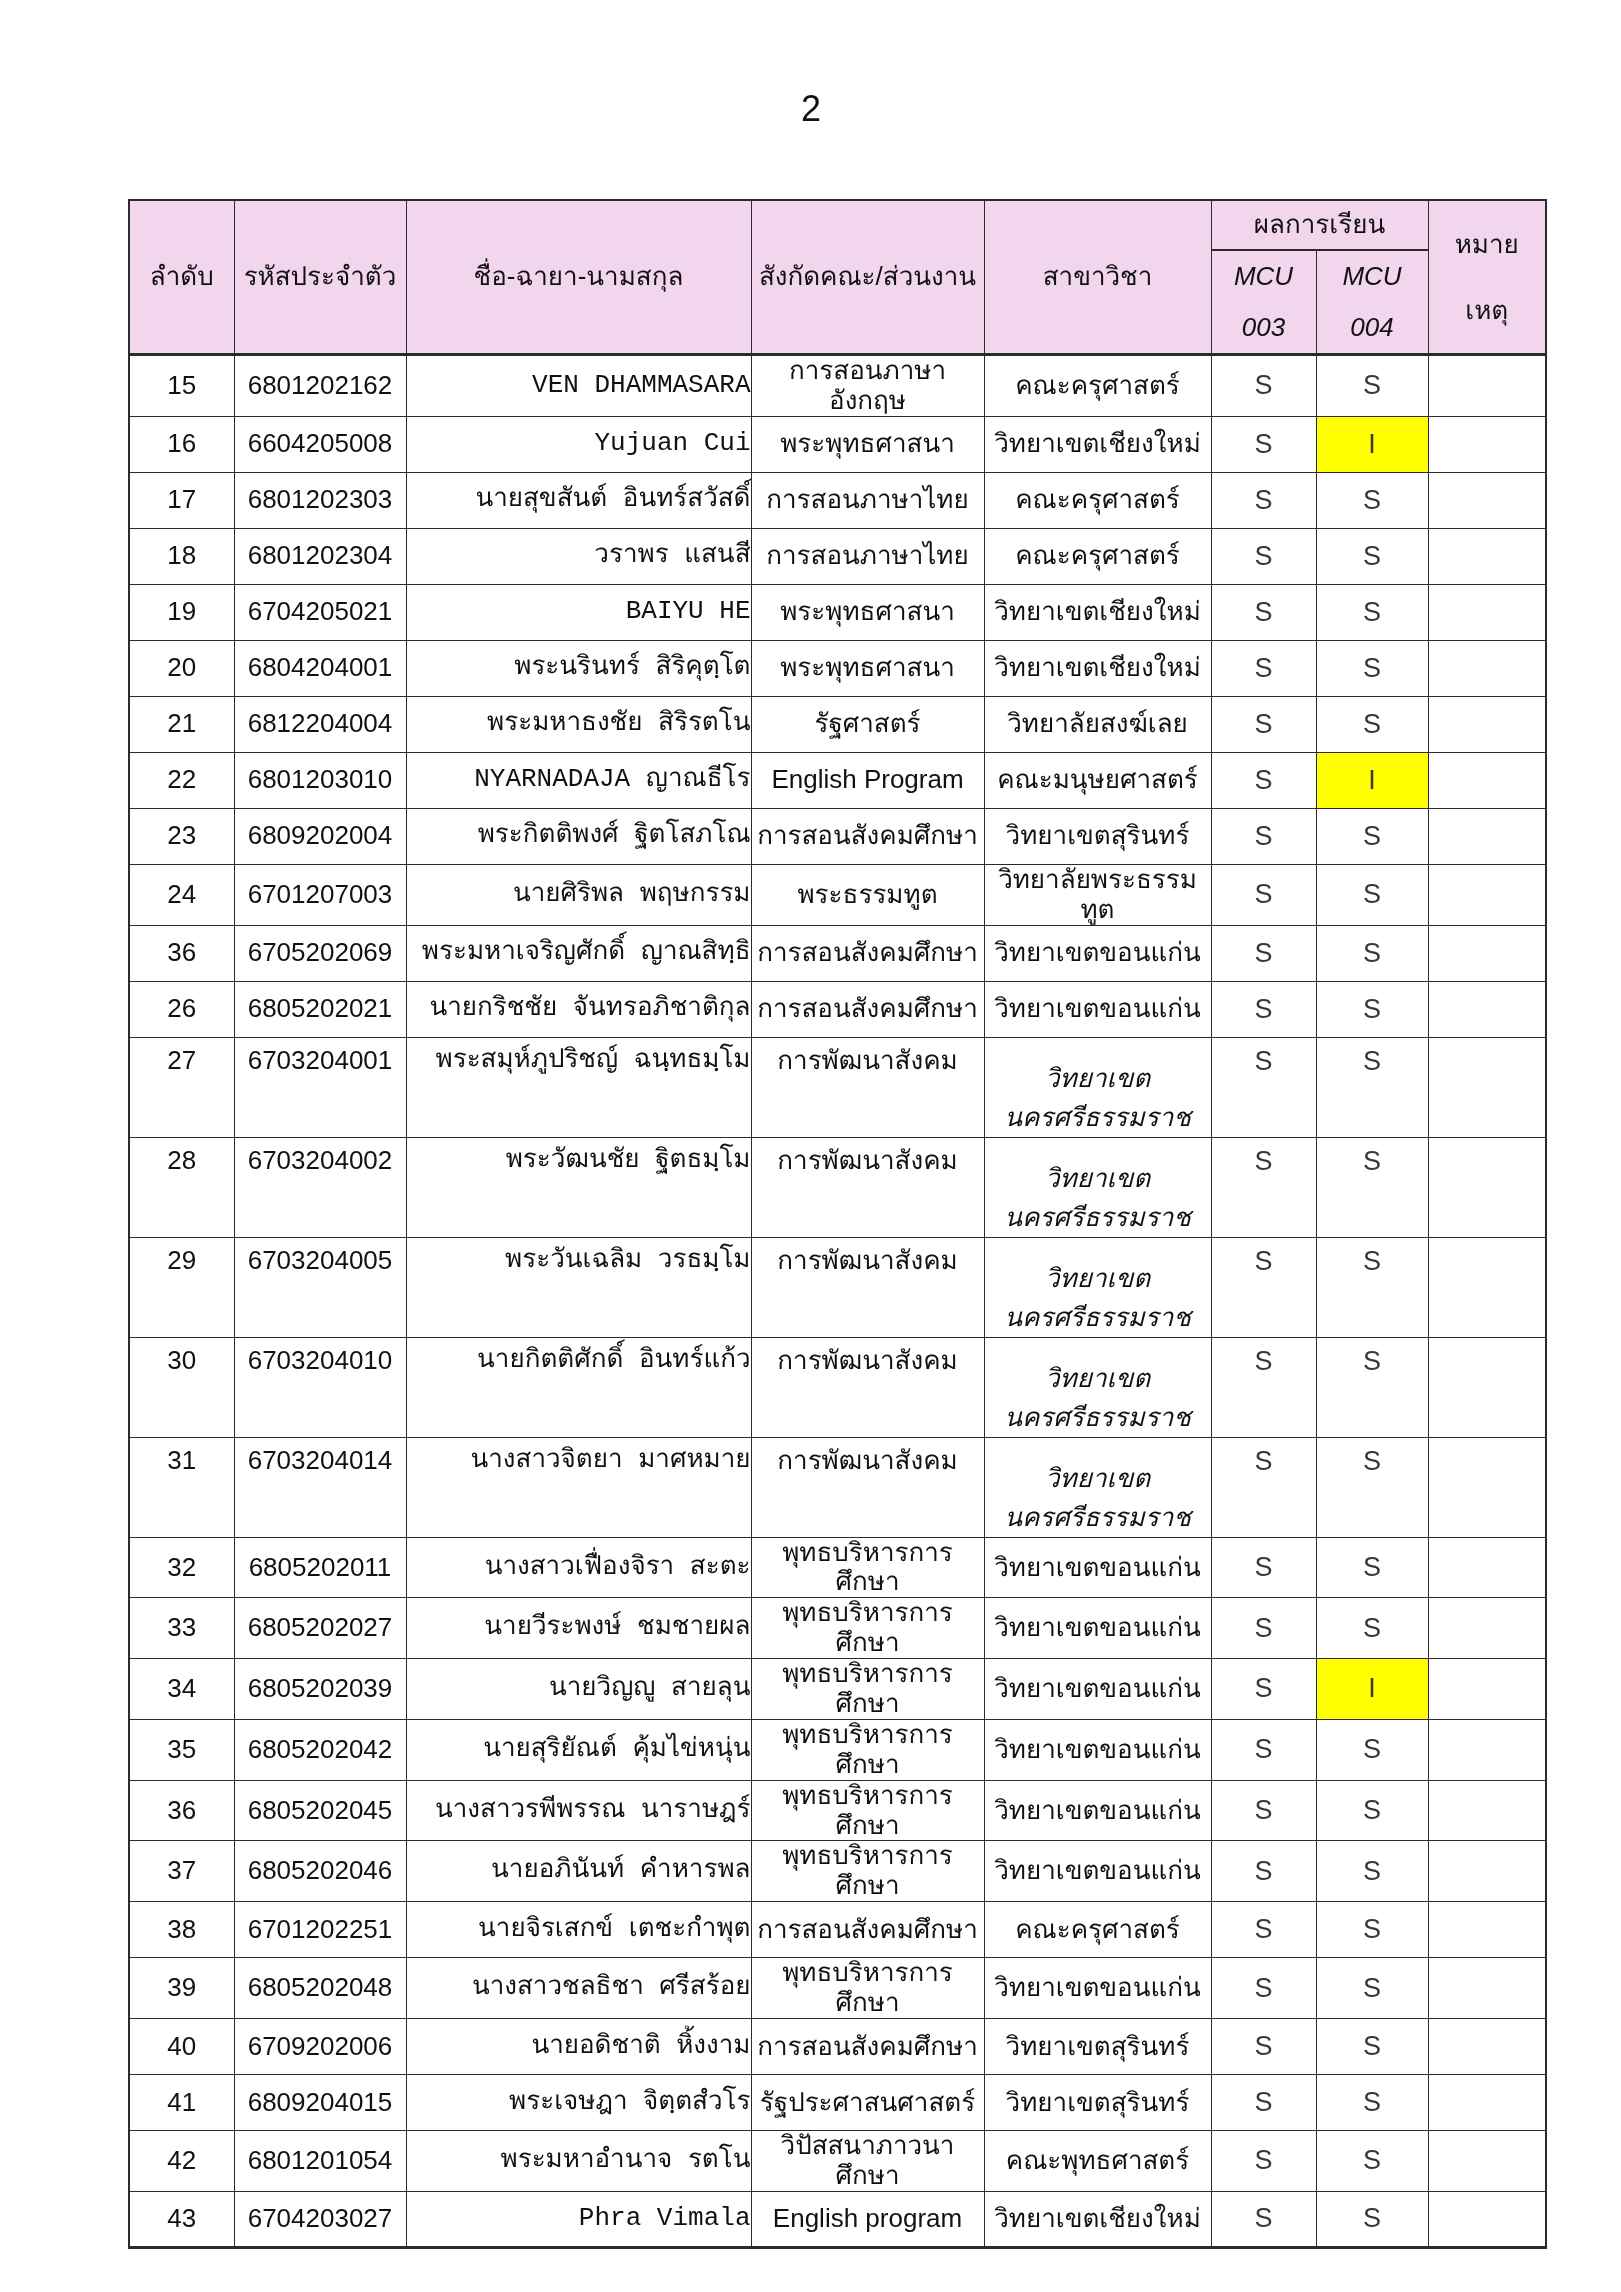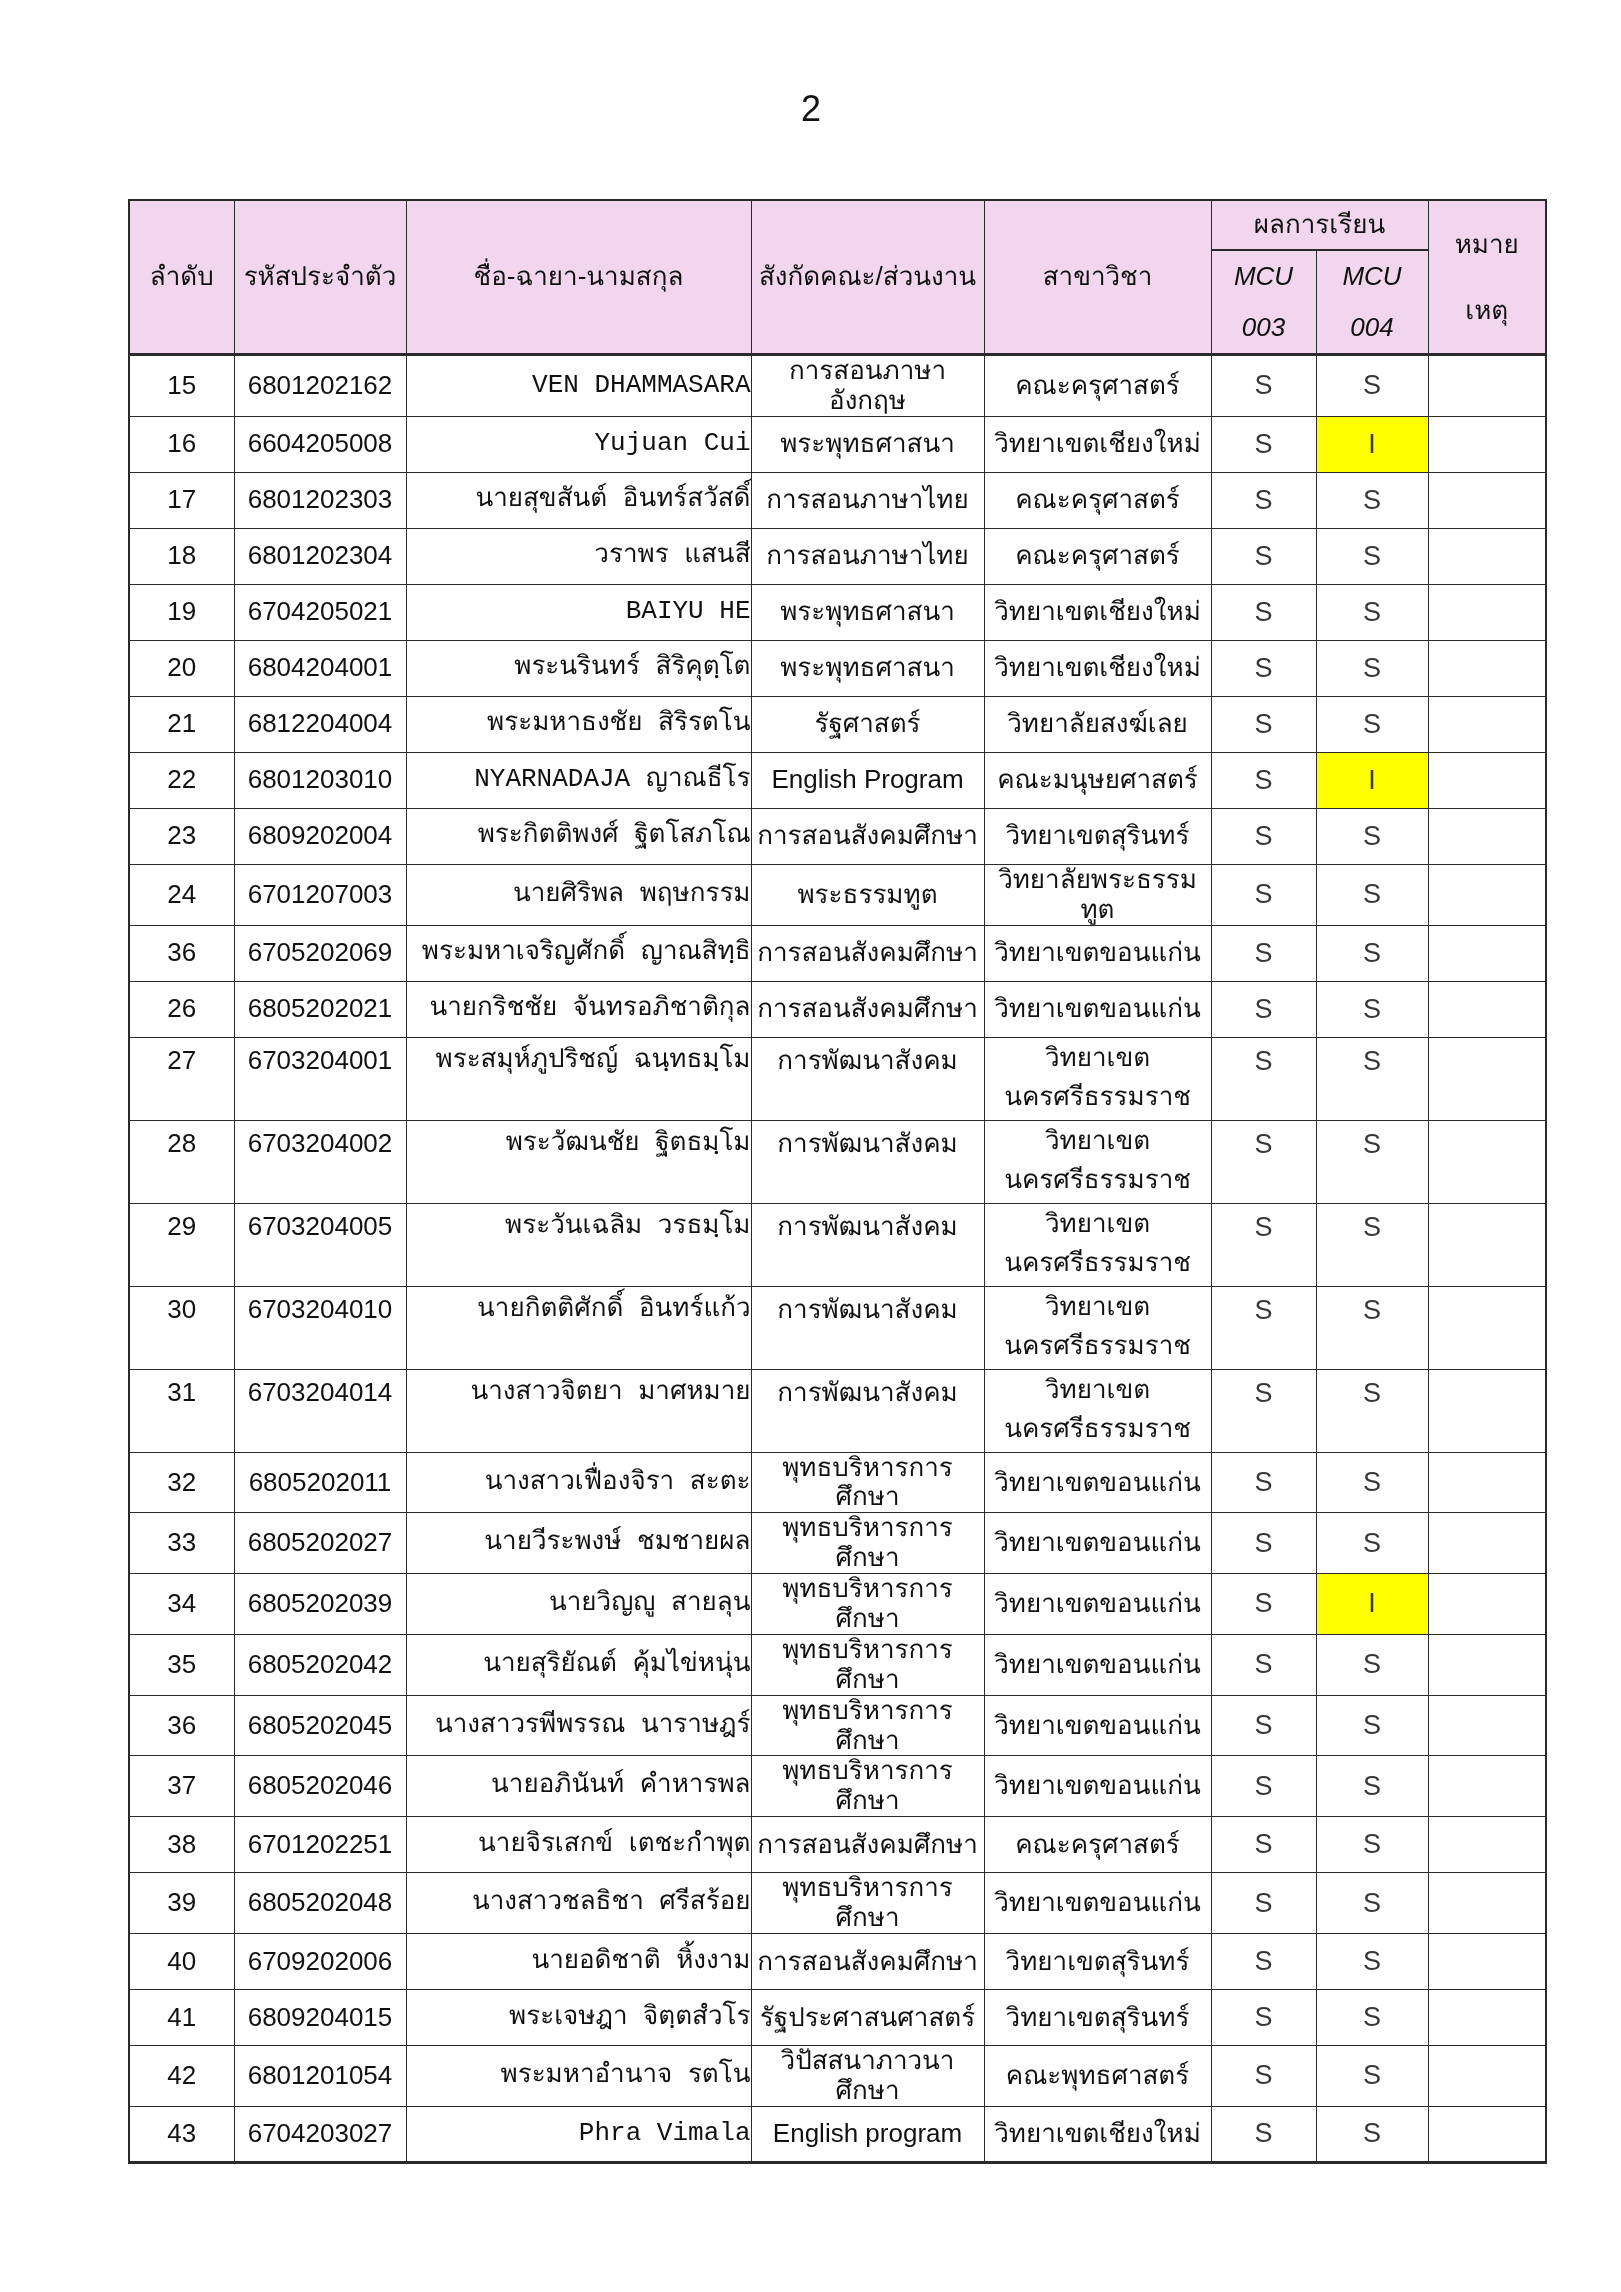--- a/index.html
+++ b/index.html
@@ -69,21 +69,22 @@
     color: #383838;
   }
   td.highlight {
     background: var(--highlight, #FFFF00);
   }
   tbody tr.tall td {
     vertical-align: top;
     padding-top: 8px;
   }
   tbody tr.tall td.c-major {
-    padding-top: 0;
+    padding-top: 21px;
+    font-style: italic;
   }
   td.c-major div { line-height: 39px; }
 </style>
 </head>
 <body>
 
 <div class="page">
 
   <div class="page-number">2</div>
 

